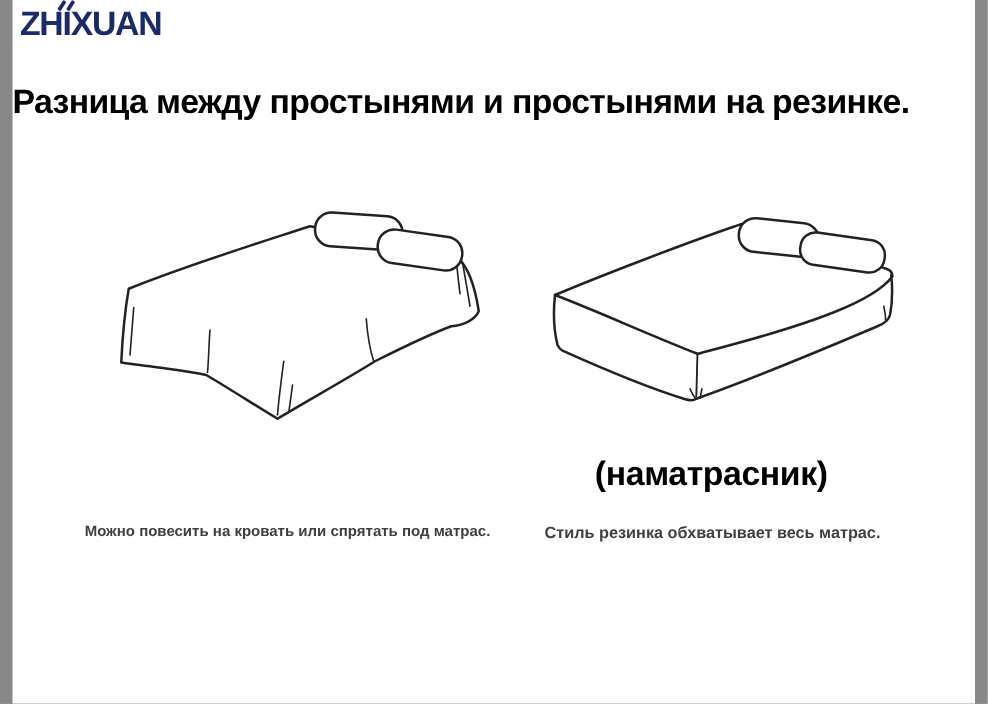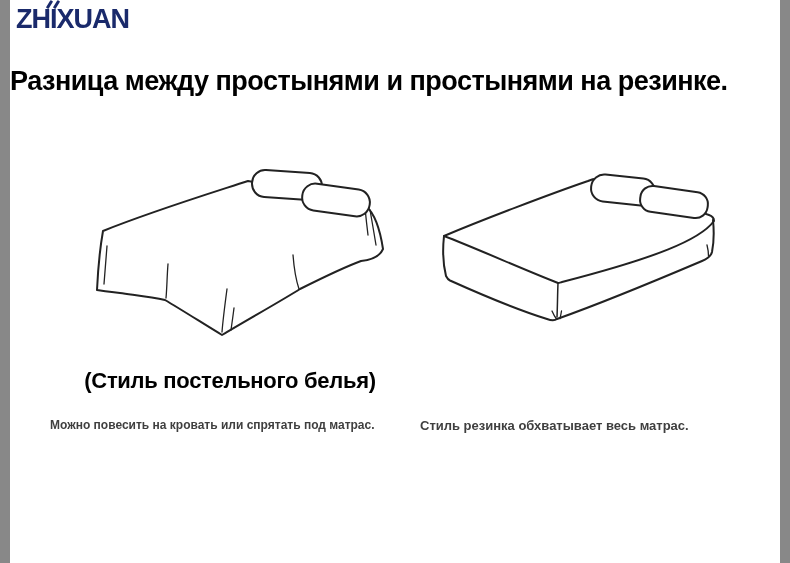--- a/index.html
+++ b/index.html
@@ -38,21 +38,21 @@
   .illus svg{display:block; width:100%; height:100%; color:var(--line);}
   .outline{fill:#ffffff; stroke:currentColor; stroke-width:2; stroke-linejoin:round; stroke-linecap:round;}
   .fold{fill:none; stroke:currentColor; stroke-width:1.3; stroke-linecap:round;}
   .pillow{fill:#ffffff; stroke:currentColor; stroke-width:2;}
   .edge{fill:none; stroke:currentColor; stroke-width:2; stroke-linejoin:round; stroke-linecap:round;}
   .edge-thin{fill:none; stroke:currentColor; stroke-width:1.5; stroke-linecap:round;}
   
   .caption{position:absolute; margin:0; text-align:center; font-weight:bold; color:var(--text); letter-spacing:-0.3px;}
   .caption-left{left:40px; top:368px; width:360px; font-size:22px; line-height:26px;}
   .caption-right{left:414px; top:362px; width:290px; font-size:27px; line-height:34px;}
-  .desc{position:absolute; margin:0; font-weight:bold; color:var(--muted);}
+  .desc{position:absolute; margin:0; text-align:center; font-weight:bold; color:var(--muted);}
   .desc-left{left:40px; top:418px; width:360px; font-size:12px; line-height:14px;}
   .desc-right{left:410px; top:418px; width:300px; font-size:13px; line-height:15px;}
 </style>
 </head>
 <body>
 
 <div class="page">
 
   <div class="logo">
     <span>ZH</span><span class="logo-i"><span class="logo-accent">
@@ -114,18 +114,18 @@
         M 128 123 C 127.5 135, 127.5 147, 127 157"></path>
       <path class="fold" d="
         M 122 151 C 123.5 154.5, 125 157, 126.5 159
         M 131.5 151 C 131 154, 130.5 156.5, 130 158.5
         M 277 85 C 278 89, 278.5 93, 278.5 96"></path>
       <rect class="pillow" x="161" y="16.5" width="64" height="27" rx="13" transform="rotate(6 193 30)"></rect>
       <rect class="pillow" x="210" y="29" width="68" height="26" rx="12" transform="rotate(8 244 42)"></rect>
     </svg>
   </div>
 
-  <p class="caption caption-left">(Стиль постельного белья)</p>
+  <p class="caption caption-right">(наматрасник)</p>
 
   <p class="desc desc-left">Можно повесить на кровать или спрятать под матрас.</p>
   <p class="desc desc-right">Стиль резинка обхватывает весь матрас.</p>
 
 </div>
 
 </body></html>

